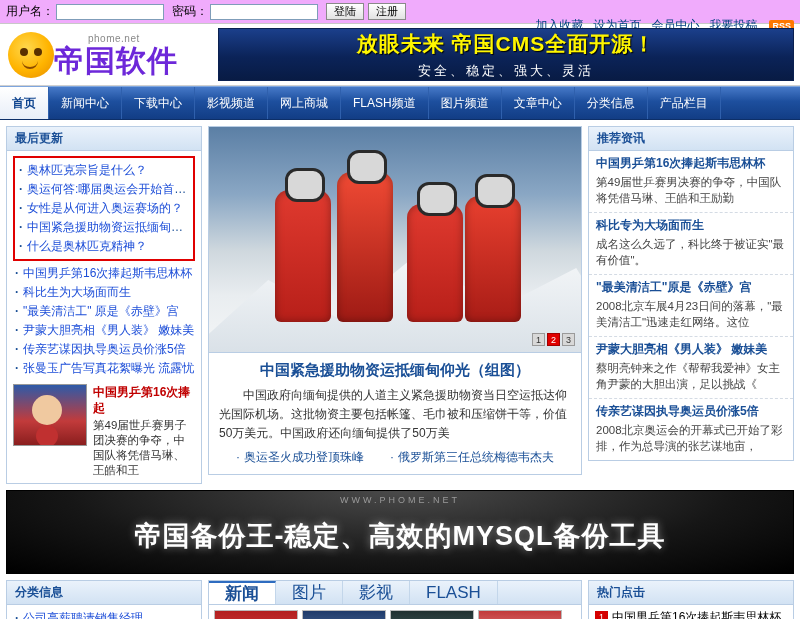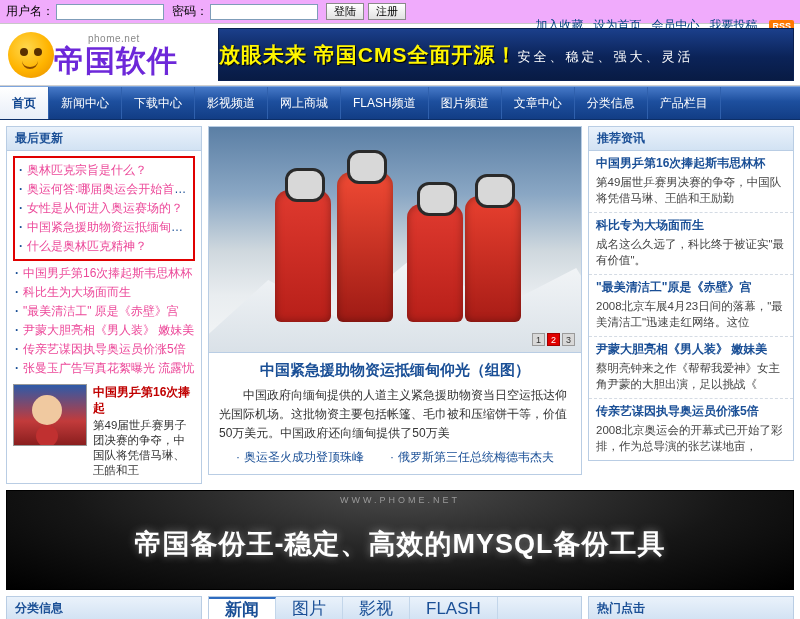--- a/index.html
+++ b/index.html
@@ -115,23 +115,23 @@
     letter-spacing: 1px;
     margin-top: 2px;
   }
   .banner {
     flex: 1;
     margin: 4px 6px 4px 0;
     background: linear-gradient(#1b3f8b, #0b2358 55%, #081b44);
     border: 1px solid #0a2050;
     color: #fff;
     display: flex;
-    flex-direction: row;
-    align-items: center;
-    justify-content: flex-start;
+    flex-direction: column;
+    align-items: center;
+    justify-content: center;
     position: relative;
     overflow: hidden;
   }
   .banner-l1 {
     font-size: 21px;
     font-weight: bold;
     color: #fff600;
     letter-spacing: 1px;
     text-shadow: 1px 1px 1px #000;
   }
@@ -215,21 +215,21 @@
     overflow: hidden;
     text-overflow: ellipsis;
   }
   ul.linklist li:before {
     content: "·";
     position: absolute;
     left: 2px;
     color: #1a4f96;
     font-weight: bold;
   }
-  ul.linklist li a { color: #ec4899; }
+  ul.linklist li a { color: #1d4ed8; }
 
   
   .feat {
     display: flex;
     gap: 6px;
     margin-top: 6px;
   }
   .feat-img {
     width: 74px; height: 62px;
     background: linear-gradient(#2e5aa8,#c23b3b 60%,#8a1e1e);
@@ -348,21 +348,21 @@
   }
   .news-text {
     font-size: 11.5px;
     line-height: 16px;
     color: #444;
   }
 
   
   .adwrap { padding: 6px; }
   .ad {
-    height: 100px;
+    height: 84px;
     background: radial-gradient(ellipse at 50% 0%, #4a4a4a 0%, #161616 60%, #000 100%);
     border: 1px solid #000;
     position: relative;
     display: flex;
     align-items: center;
     justify-content: center;
   }
   .ad-top {
     position: absolute;
     top: 4px; left: 0; right: 0;

